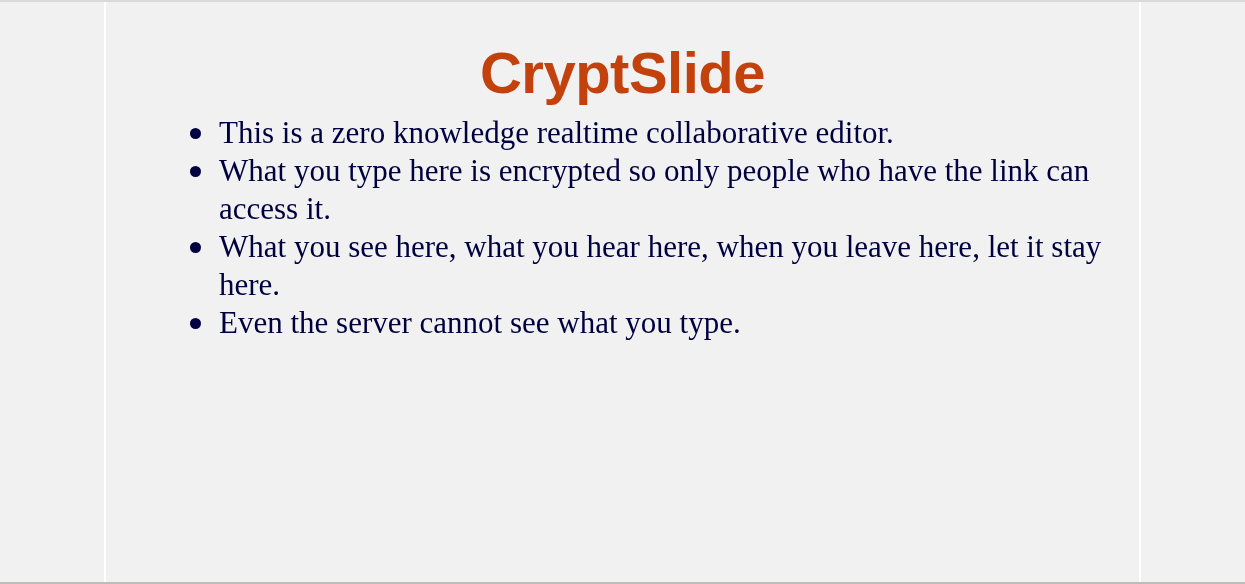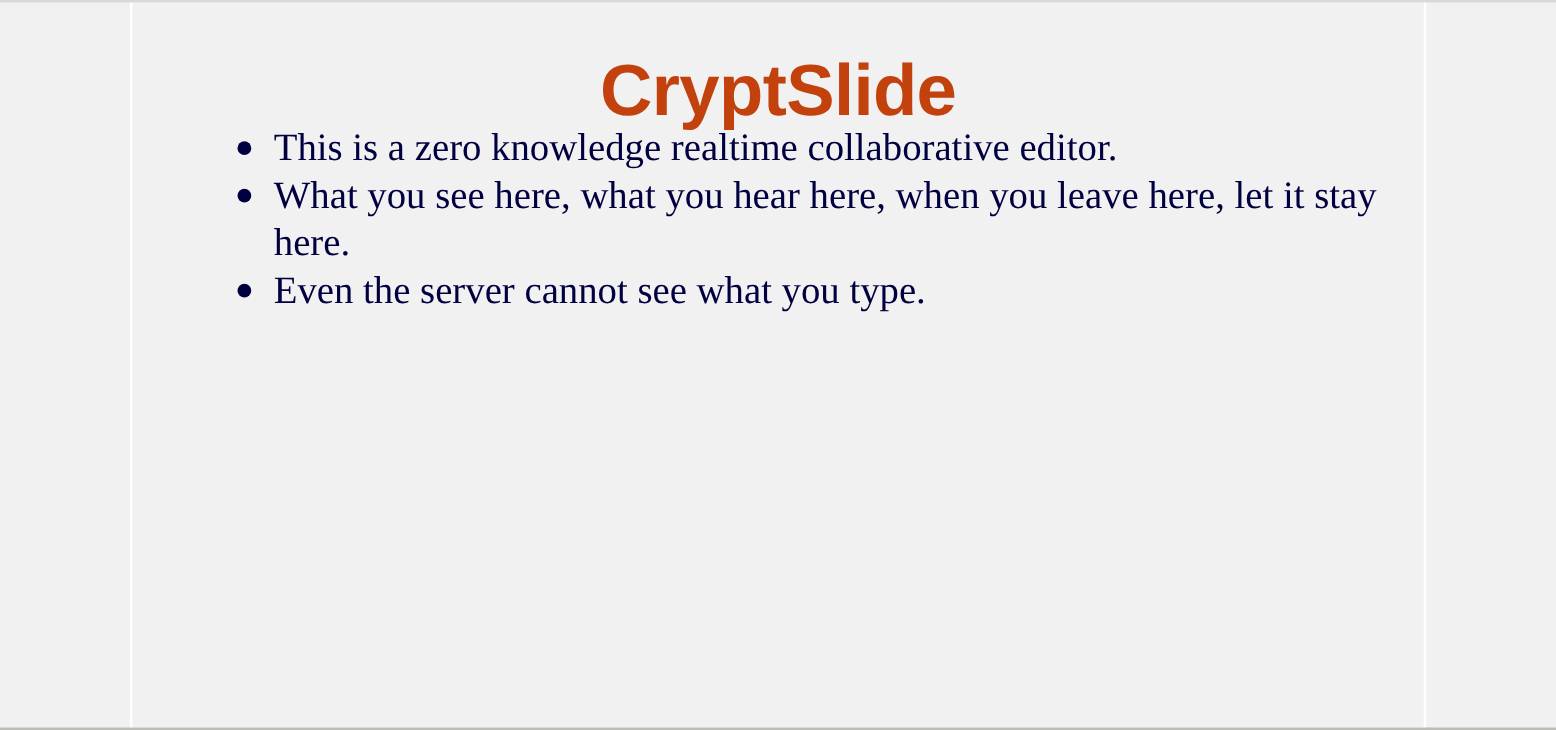--- a/index.html
+++ b/index.html
@@ -76,21 +76,21 @@
     font-size: 58px;
     line-height: 66px;
     letter-spacing: -0.5px;
     color: #c2410c;
     white-space: nowrap;
   }
 
   .bullet-list {
     position: absolute;
     left: 40px;
-    top: 97px;
+    top: 112px;
     width: 960px;
     margin: 0;
     padding: 0;
     list-style: none;
   }
 
   .bullet-item {
     position: relative;
     padding-left: 73px;
     margin: 0;
@@ -126,20 +126,24 @@
 
     <div class="slide-title">CryptSlide</div>
 
     <ul class="bullet-list">
 
       <li class="bullet-item">
         <span class="bullet-marker"></span>
         <span class="bullet-text">This is a zero knowledge realtime collaborative editor.</span>
       </li>
 
+      <li class="bullet-item">
+        <span class="bullet-marker"></span>
+        <span class="bullet-text">What you type here is encrypted so only people who have the link can access it.</span>
+      </li>
 
       <li class="bullet-item">
         <span class="bullet-marker"></span>
         <span class="bullet-text">What you see here, what you hear here, when you leave here, let it stay here.</span>
       </li>
 
       <li class="bullet-item">
         <span class="bullet-marker"></span>
         <span class="bullet-text">Even the server cannot see what you type.</span>
       </li>

